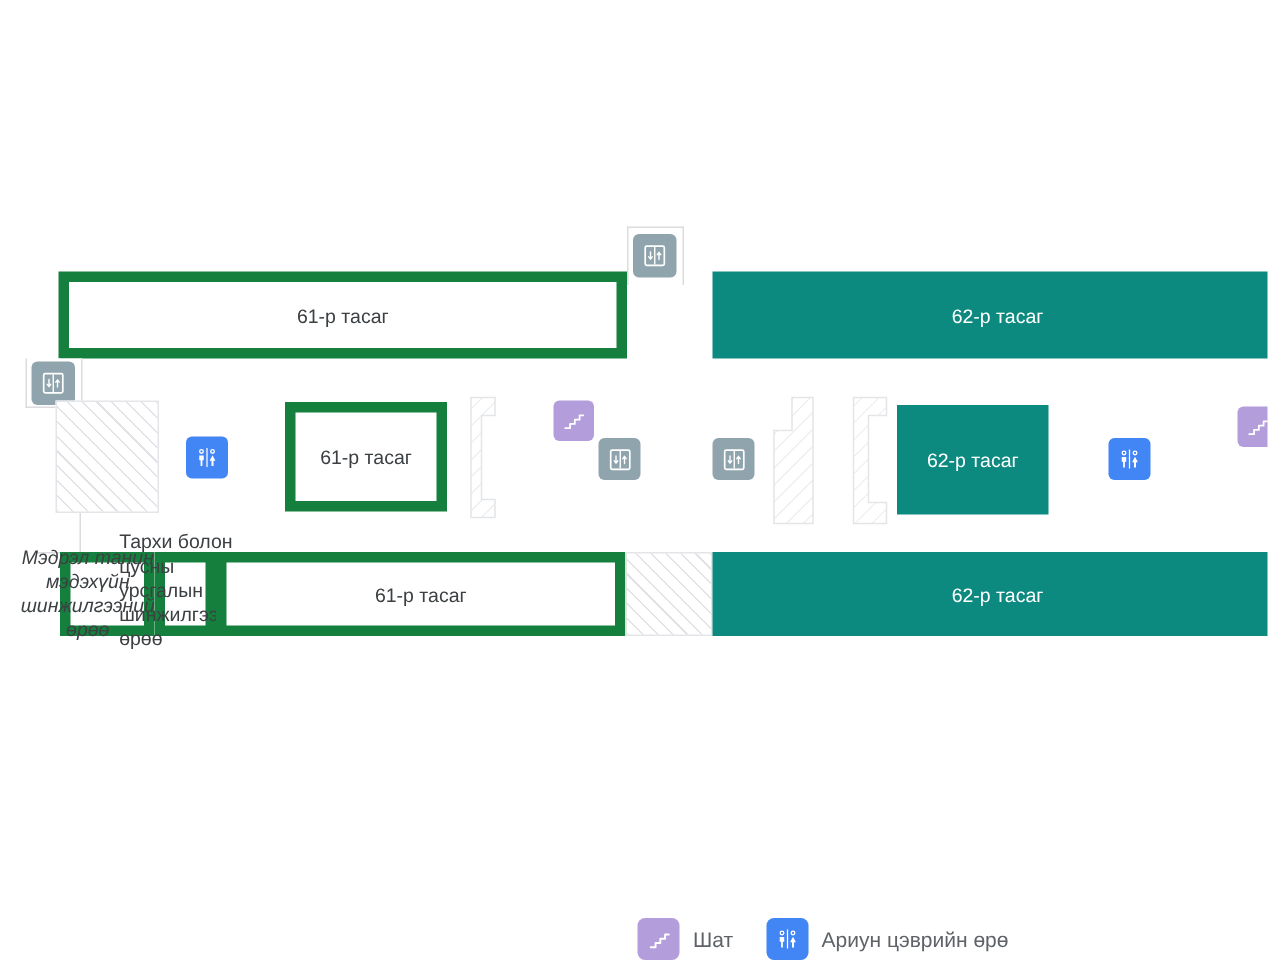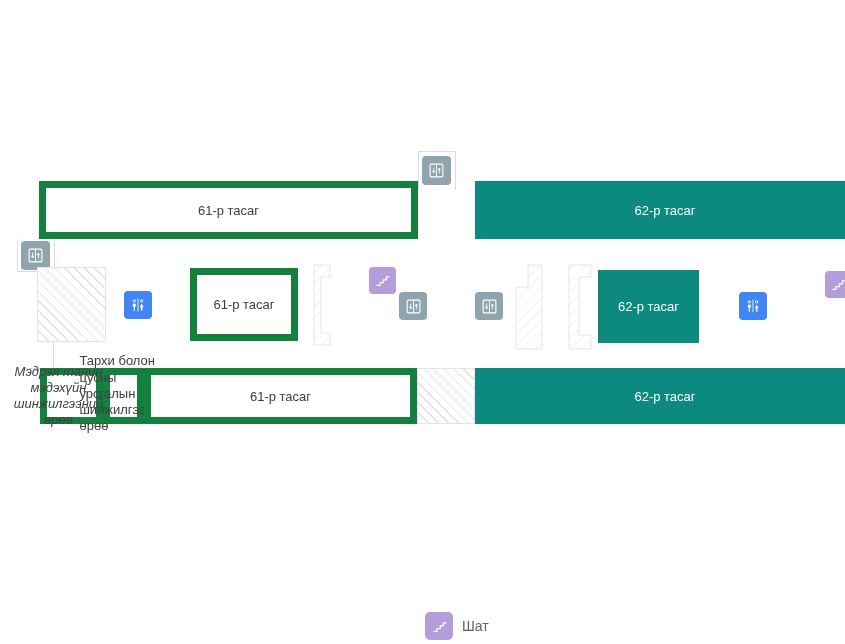--- a/index.html
+++ b/index.html
@@ -246,16 +246,28 @@
     <div class="legend-item">
       <div class="legend-chip chip-stairs">
         <svg width="17" height="17" viewBox="0 0 24 24" aria-hidden="true">
           <path d="M4 19 H8.5 V15 H13 V11 H17.5 V7 H21" fill="none" stroke="#ffffff" stroke-width="1.8" stroke-linecap="round" stroke-linejoin="round"></path>
         </svg>
       </div>
       <span class="legend-label">Шат</span>
     </div>
 
 
+    <div class="legend-item" style="margin-right:0;">
+      <div class="legend-chip chip-restroom">
+        <svg width="18" height="18" viewBox="0 0 24 24" aria-hidden="true">
+          <line x1="12" y1="3.5" x2="12" y2="20.5" stroke="#ffffff" stroke-width="1.1"></line>
+          <circle cx="7.1" cy="6.6" r="1.6" fill="none" stroke="#ffffff" stroke-width="1.2"></circle>
+          <path d="M5.1 10.2 h4 v4.2 h-1.2 v5.2 h-1.6 v-5.2 h-1.2 z" fill="#ffffff"></path>
+          <circle cx="16.9" cy="6.6" r="1.6" fill="none" stroke="#ffffff" stroke-width="1.2"></circle>
+          <path d="M16.9 9.9 l2.6 5.0 h-1.7 v4.7 h-1.8 v-4.7 h-1.7 z" fill="#ffffff"></path>
+        </svg>
+      </div>
+      <span class="legend-label">Ариун цэврийн өрө</span>
+    </div>
 
   </div>
 
 </div>
 
 </body></html>

